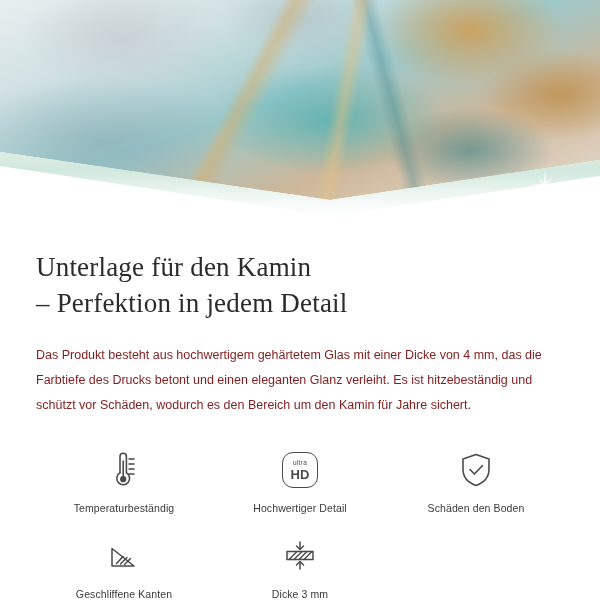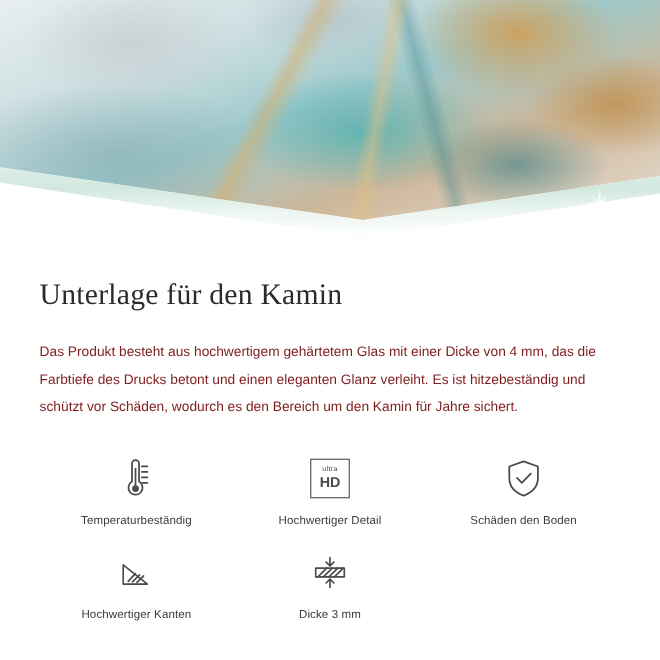--- a/index.html
+++ b/index.html
@@ -132,21 +132,21 @@
     margin-top: 6px;
     font-size: 10.5px;
     color: #3a3a3a;
     text-align: center;
     letter-spacing: 0.1px;
   }
   .hd-badge {
     width: 34px;
     height: 34px;
     border: 1.6px solid #4a4a4a;
-    border-radius: 0;
+    border-radius: 11px;
     display: flex;
     flex-direction: column;
     align-items: center;
     justify-content: center;
     line-height: 1;
   }
   .hd-badge .u {
     font-size: 6.5px;
     letter-spacing: 0.3px;
     color: #4a4a4a;
@@ -171,20 +171,21 @@
       <span class="ray h"></span>
       <span class="ray d1"></span>
       <span class="ray d2"></span>
     </div>
   </div>
 
   <div class="content">
 
     <h1 class="headline">
       <span>Unterlage für den Kamin</span>
+      <span class="line2">– Perfektion in jedem Detail</span>
     </h1>
 
     <p class="body-copy">Das Produkt besteht aus hochwertigem gehärtetem Glas mit einer Dicke von 4 mm, das die Farbtiefe des Drucks betont und einen eleganten Glanz verleiht. Es ist hitzebeständig und schützt vor Schäden, wodurch es den Bereich um den Kamin für Jahre sichert.</p>
 
     <div class="features">
 
       <div class="feature">
         <div class="feature-icon">
           <svg width="46" height="46" viewBox="0 0 46 46" fill="none" stroke="#4a4a4a" stroke-width="1.6" stroke-linecap="round">
             <path d="M19 9.5a3.2 3.2 0 0 1 6.4 0v16.3a6.4 6.4 0 1 1-6.4 0z"></path>
@@ -222,21 +223,21 @@
 
       <div class="feature">
         <div class="feature-icon">
           <svg width="44" height="44" viewBox="0 0 44 44" fill="none" stroke="#4a4a4a" stroke-width="1.5" stroke-linecap="round" stroke-linejoin="round">
             <path d="M10 32V14.5L32 32z"></path>
             <line x1="14.5" y1="29.5" x2="21" y2="22.5"></line>
             <line x1="18.5" y1="30" x2="25" y2="23.5"></line>
             <line x1="22.5" y1="30.5" x2="28.5" y2="24.5"></line>
           </svg>
         </div>
-        <div class="feature-label">Hochwertiger Kanten</div>
+        <div class="feature-label">Geschliffene Kanten</div>
       </div>
 
       <div class="feature">
         <div class="feature-icon">
           <svg width="46" height="46" viewBox="0 0 46 46" fill="none" stroke="#4a4a4a" stroke-width="1.5" stroke-linecap="round" stroke-linejoin="round">
             <line x1="23" y1="9" x2="23" y2="16"></line>
             <polyline points="19.5,13 23,16.5 26.5,13"></polyline>
             <rect x="10" y="18.5" width="26" height="8"></rect>
             <line x1="12" y1="26.5" x2="20" y2="18.5"></line>
             <line x1="17" y1="26.5" x2="25" y2="18.5"></line>

